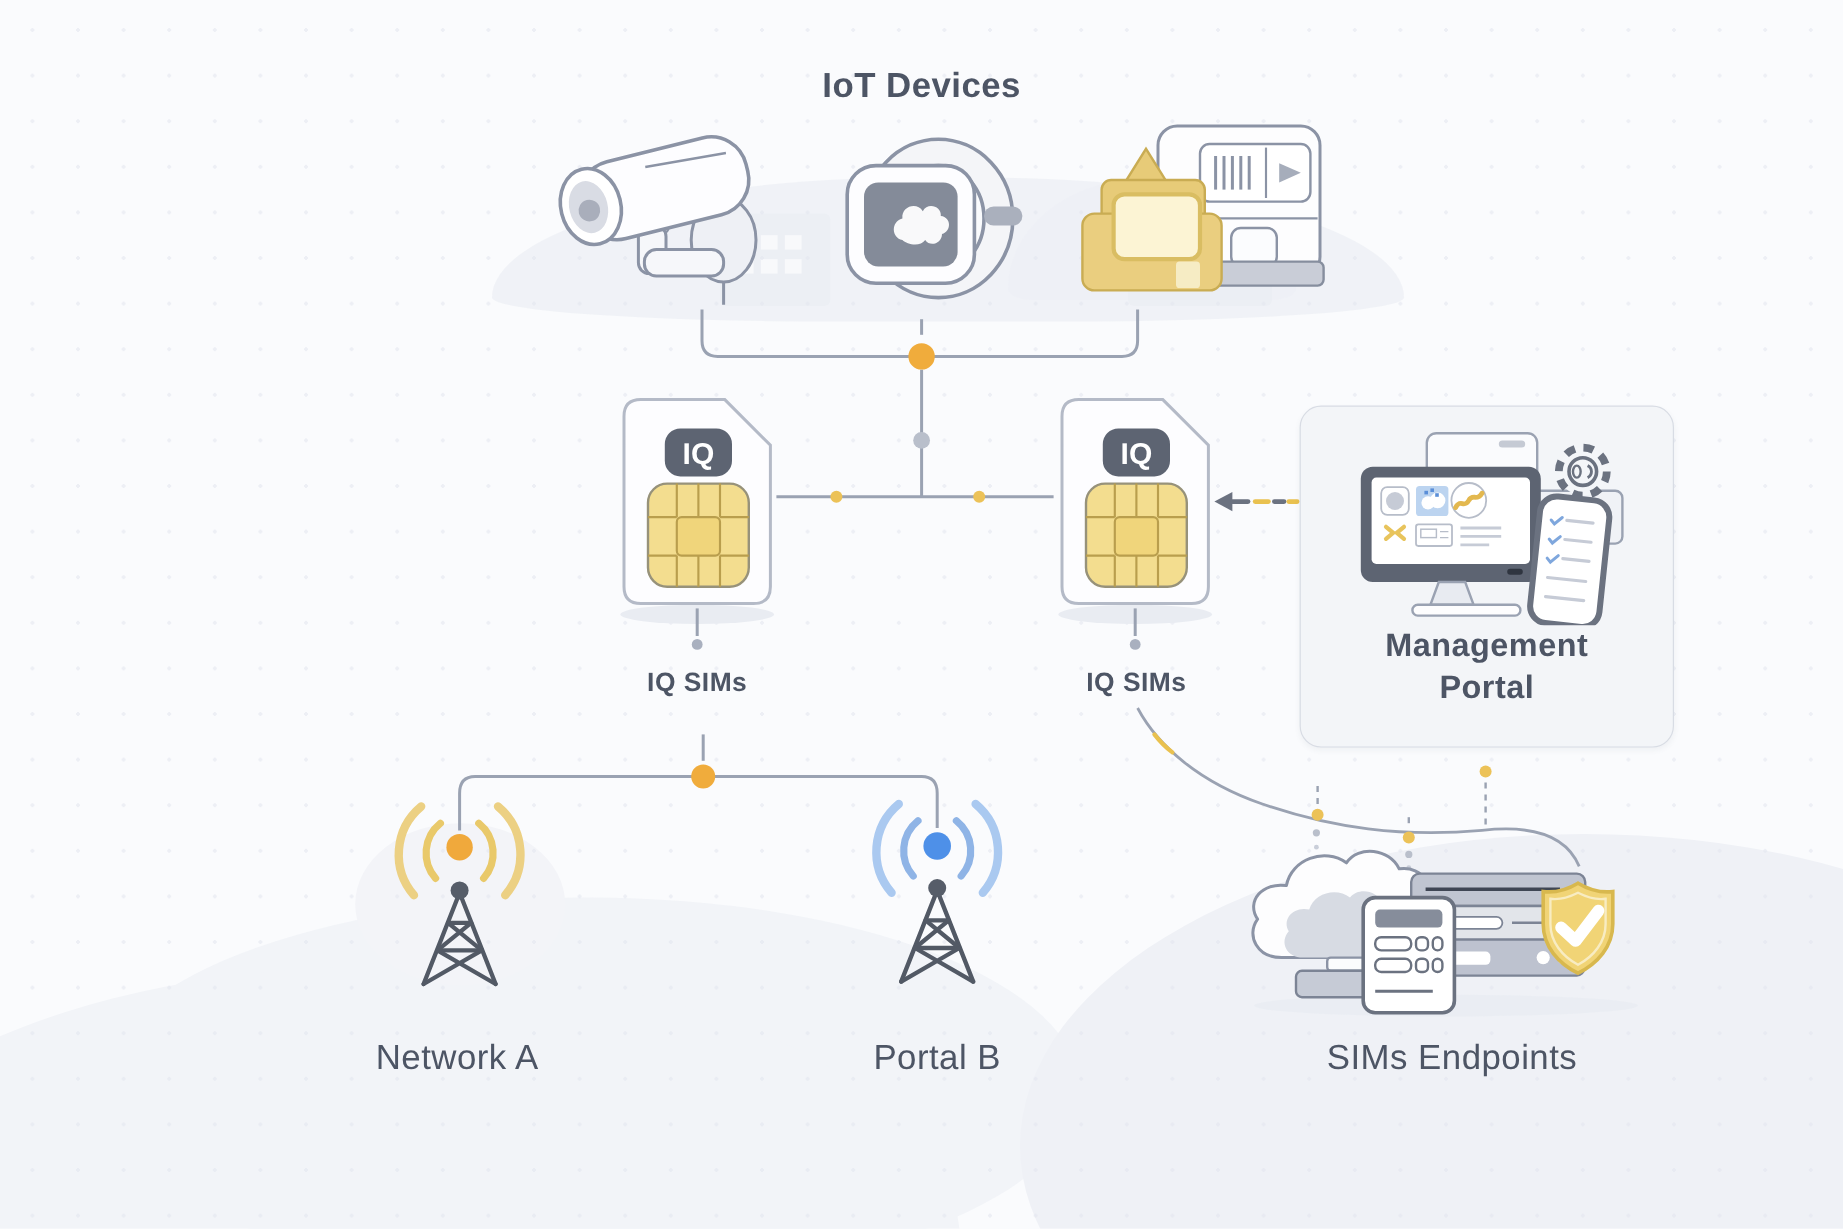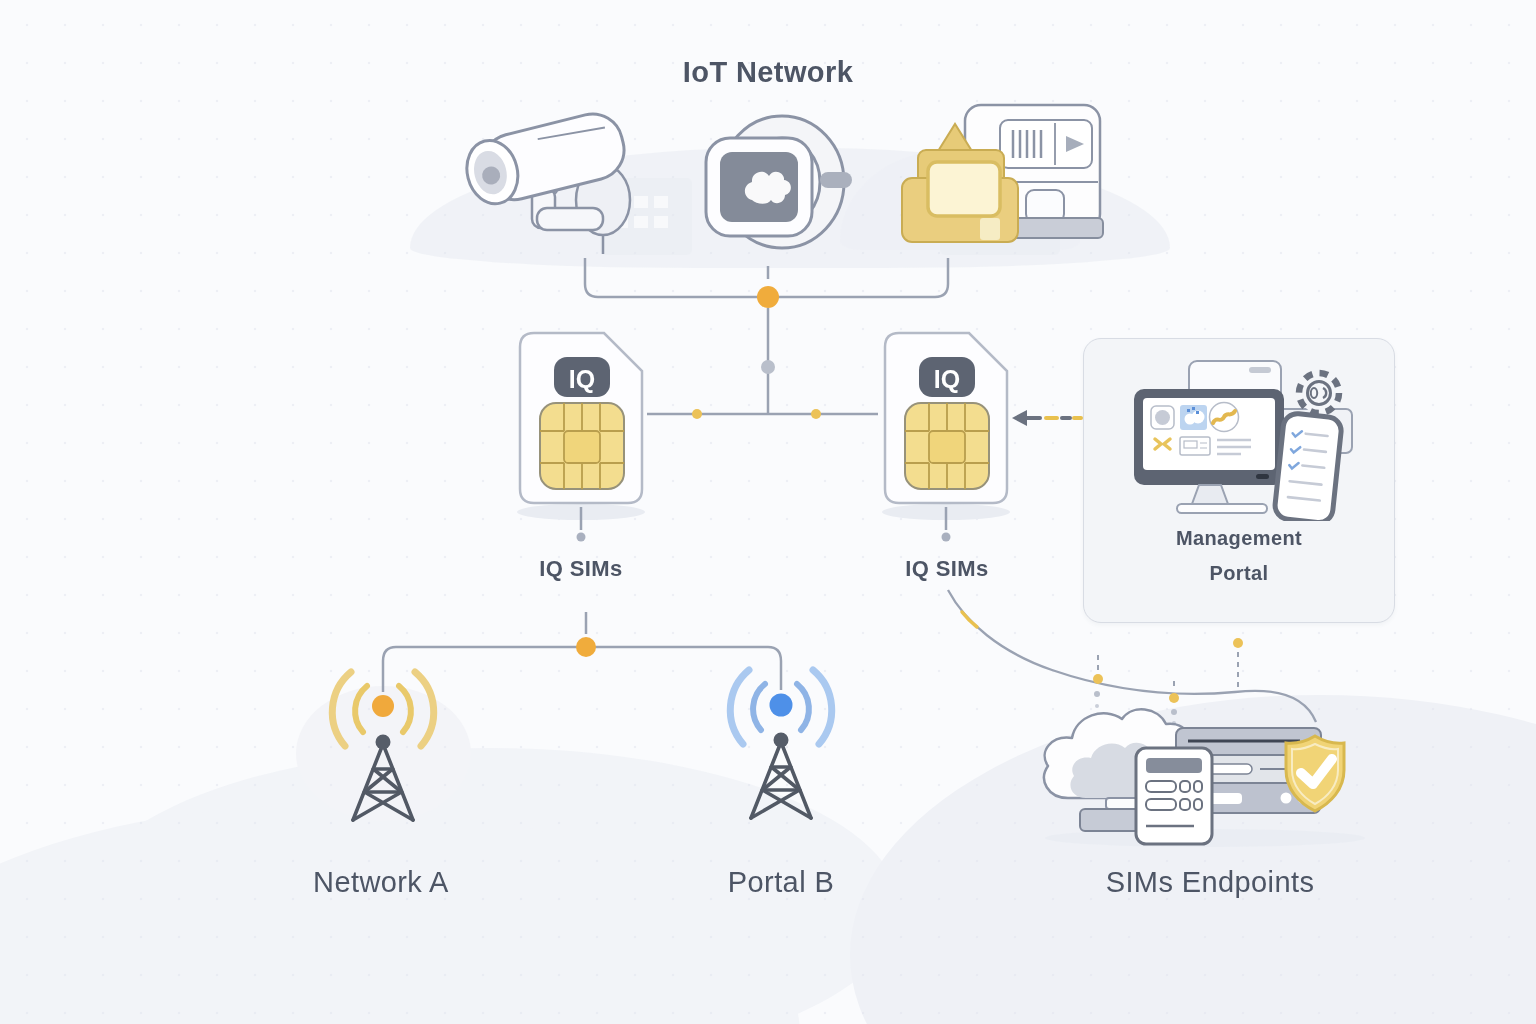--- a/index.html
+++ b/index.html
@@ -11,21 +11,21 @@
     background-image:radial-gradient(#e2e5ee 1.4px, transparent 1.6px);
     background-size:38px 38px;background-position:8px 6px;}
   .label{position:absolute;z-index:6;text-align:center;color:#4d5565;letter-spacing:.4px;}
   .t-title{font-size:29px;font-weight:600;}
   .t-sim{font-size:22px;font-weight:700;}
   .t-net{font-size:29px;font-weight:400;}
   #portal-box{position:absolute;left:1083px;top:338px;width:310px;height:283px;z-index:4;
     background:#f3f5f8;border:1.5px solid #d8dce4;border-radius:18px;
     box-shadow:0 2px 4px rgba(90,98,120,.06);}
   #portal-text{position:absolute;left:0;top:182px;width:100%;text-align:center;
-    color:#4d5565;font-size:20px;font-weight:600;line-height:35px;letter-spacing:.4px;}
+    color:#4d5565;font-size:27px;font-weight:600;line-height:35px;letter-spacing:.4px;}
   svg{display:block;}
   .icon-svg{position:absolute;z-index:5;}
   #overlay{position:absolute;left:0;top:0;z-index:3;}
 </style>
 </head>
 <body>
 
 <div id="canvas">
 
   <div class="hill" style="left:410px;top:148px;width:760px;height:120px;background:#eef0f5;opacity:.8;z-index:0;border-radius:55% 55% 45% 45%/100% 100% 20% 20%;"></div>
@@ -104,21 +104,21 @@
     </g>
     <circle cx="1098" cy="679" r="5" fill="#ecc258"></circle>
     <circle cx="1097" cy="694" r="3" fill="#b9bfcb"></circle>
     <circle cx="1097" cy="706" r="2" fill="#c9ced9"></circle>
     <circle cx="1174" cy="698" r="5" fill="#ecc258"></circle>
     <circle cx="1174" cy="712" r="3" fill="#b9bfcb"></circle>
     <circle cx="1174" cy="723" r="2" fill="#c9ced9"></circle>
     <circle cx="1238" cy="643" r="5" fill="#ecc258"></circle>
   </svg>
 
-  <div class="label t-title" style="left:593px;top:56px;width:350px;">IoT Network</div>
+  <div class="label t-title" style="left:593px;top:56px;width:350px;">IoT Devices</div>
 
   <svg class="icon-svg" style="left:445px;top:82px" width="220" height="180" viewBox="0 0 220 180">
     <ellipse cx="158" cy="118" rx="27" ry="35" fill="#eef0f5" stroke="#8b93a5" stroke-width="2.5"></ellipse>
     <path d="M158,153 V172" stroke="#8b93a5" stroke-width="2.5"></path>
     <rect x="88" y="98" width="24" height="14" rx="4" fill="#e9ecf1" stroke="#8b93a5" stroke-width="2"></rect>
     <rect x="87" y="106" width="23" height="40" rx="9" fill="#f6f7fa" stroke="#8b93a5" stroke-width="2.5"></rect>
     <rect x="92" y="126" width="66" height="22" rx="10" fill="#f6f7fa" stroke="#8b93a5" stroke-width="2.5"></rect>
     <g transform="rotate(-14 100 78)">
       <rect x="38" y="44" width="142" height="66" rx="30" fill="#fdfdff" stroke="#8b93a5" stroke-width="3"></rect>
       <path d="M98,56 L166,61" stroke="#8b93a5" stroke-width="2"></path>

